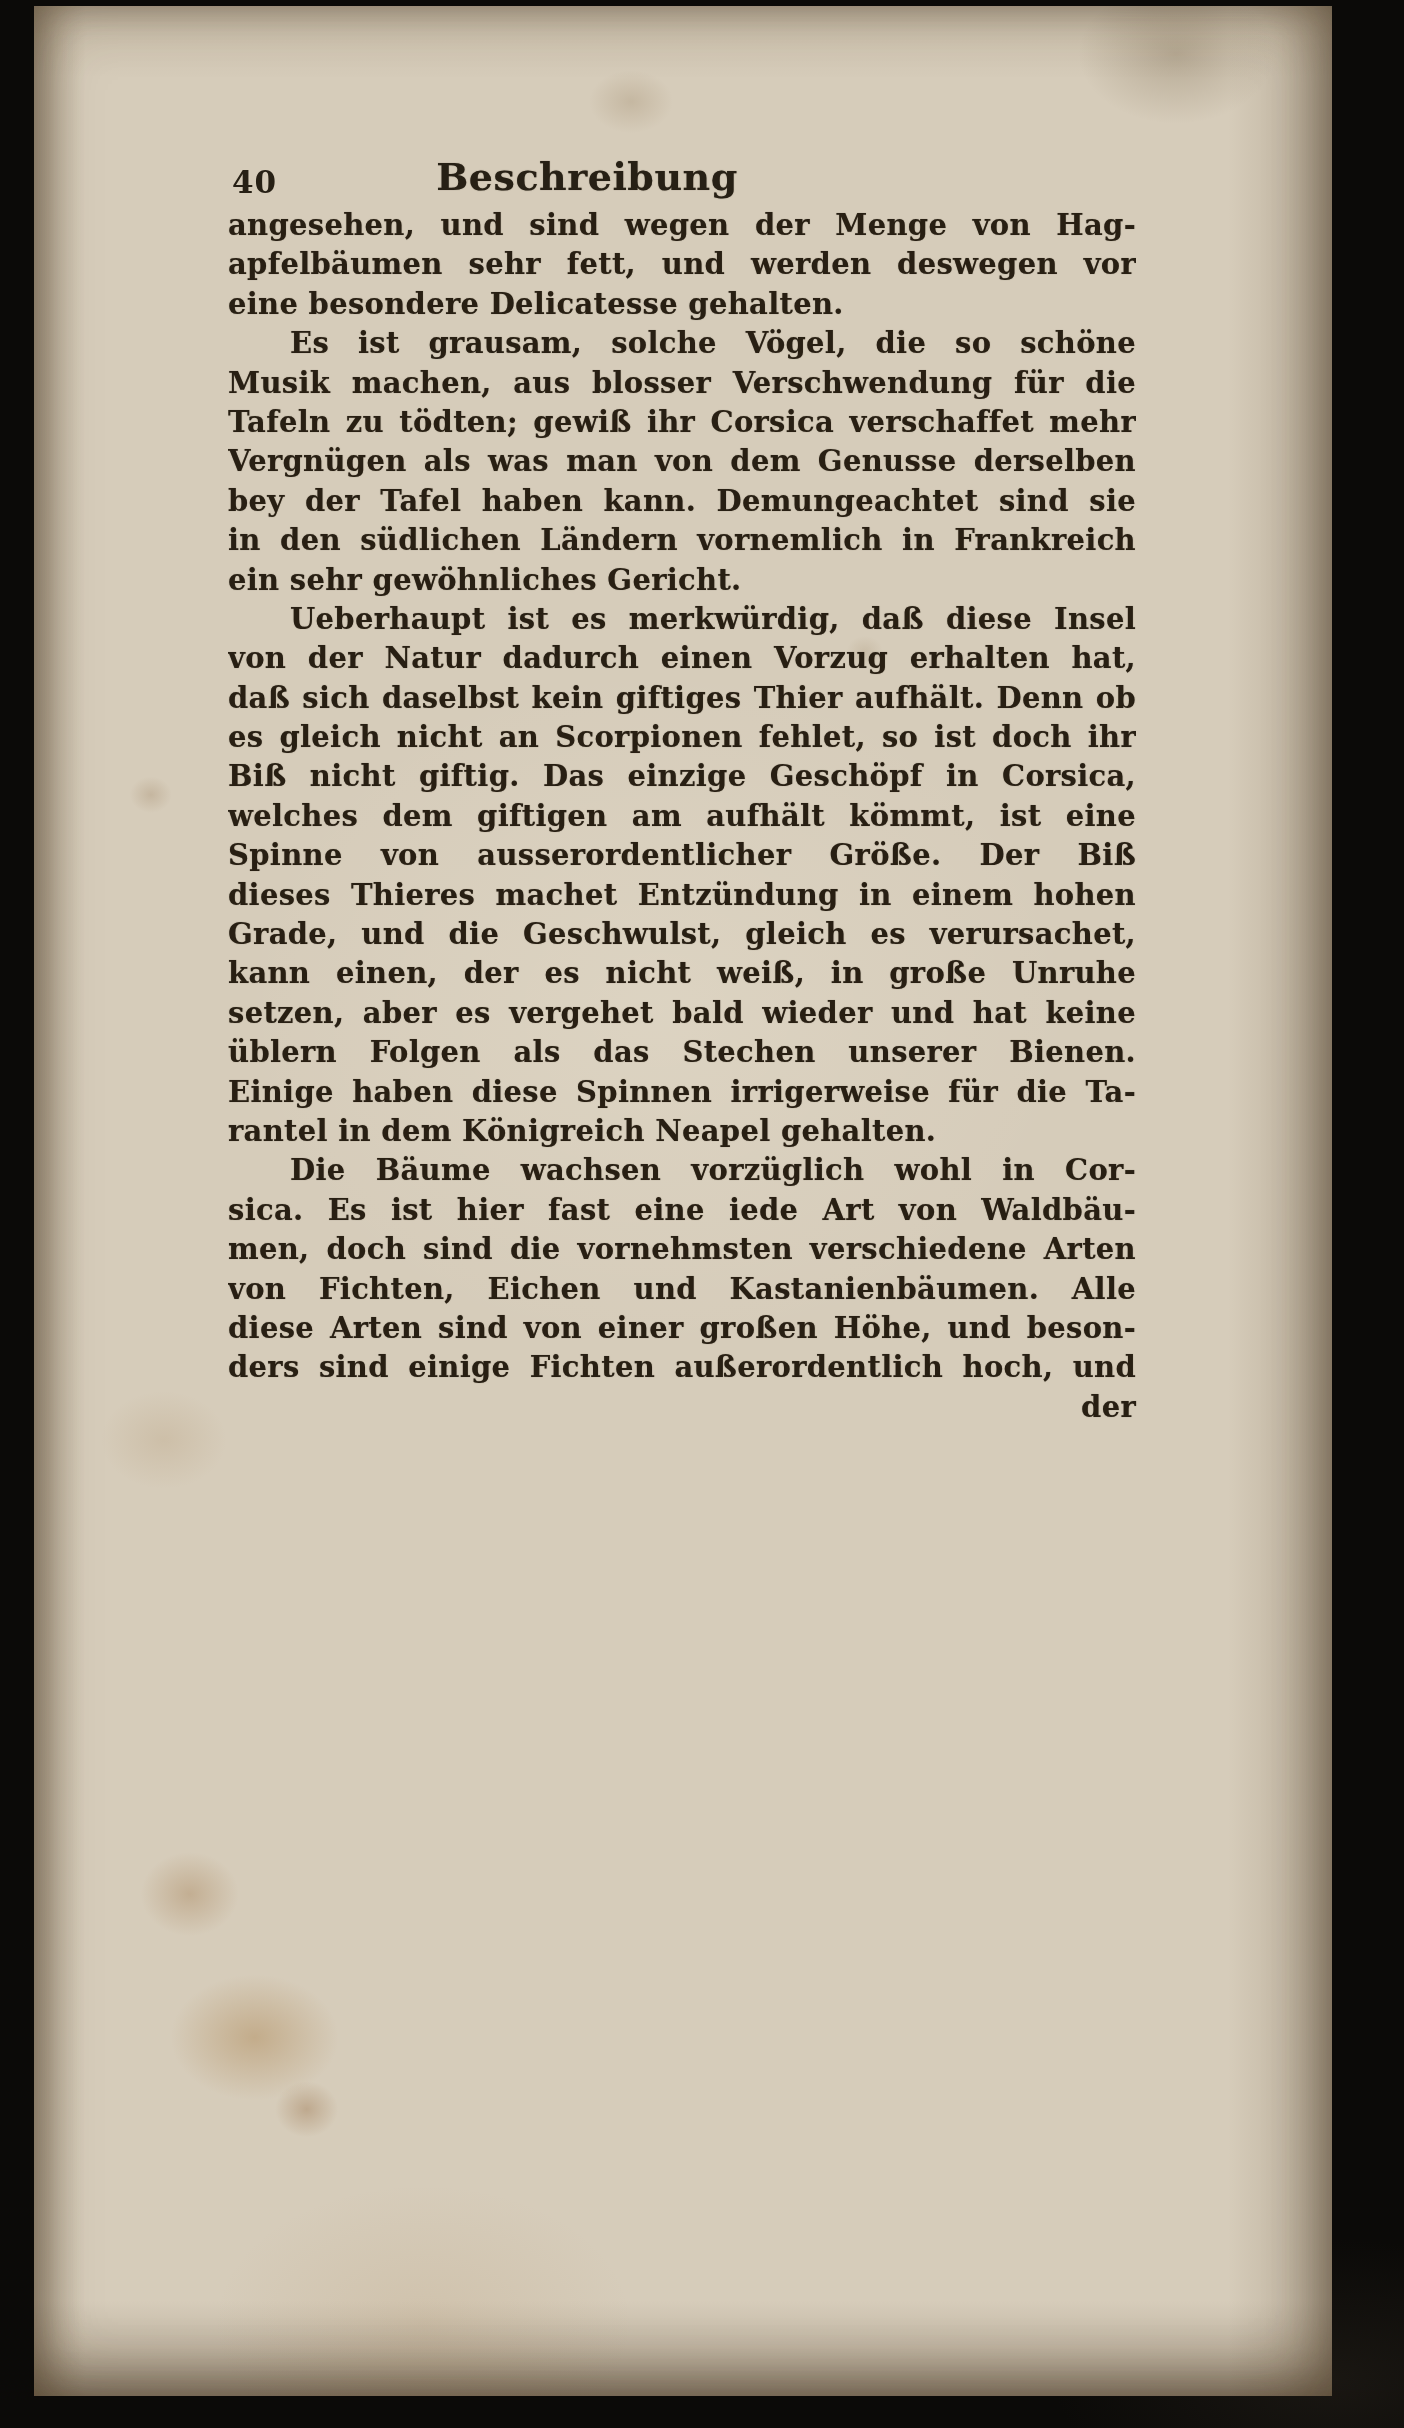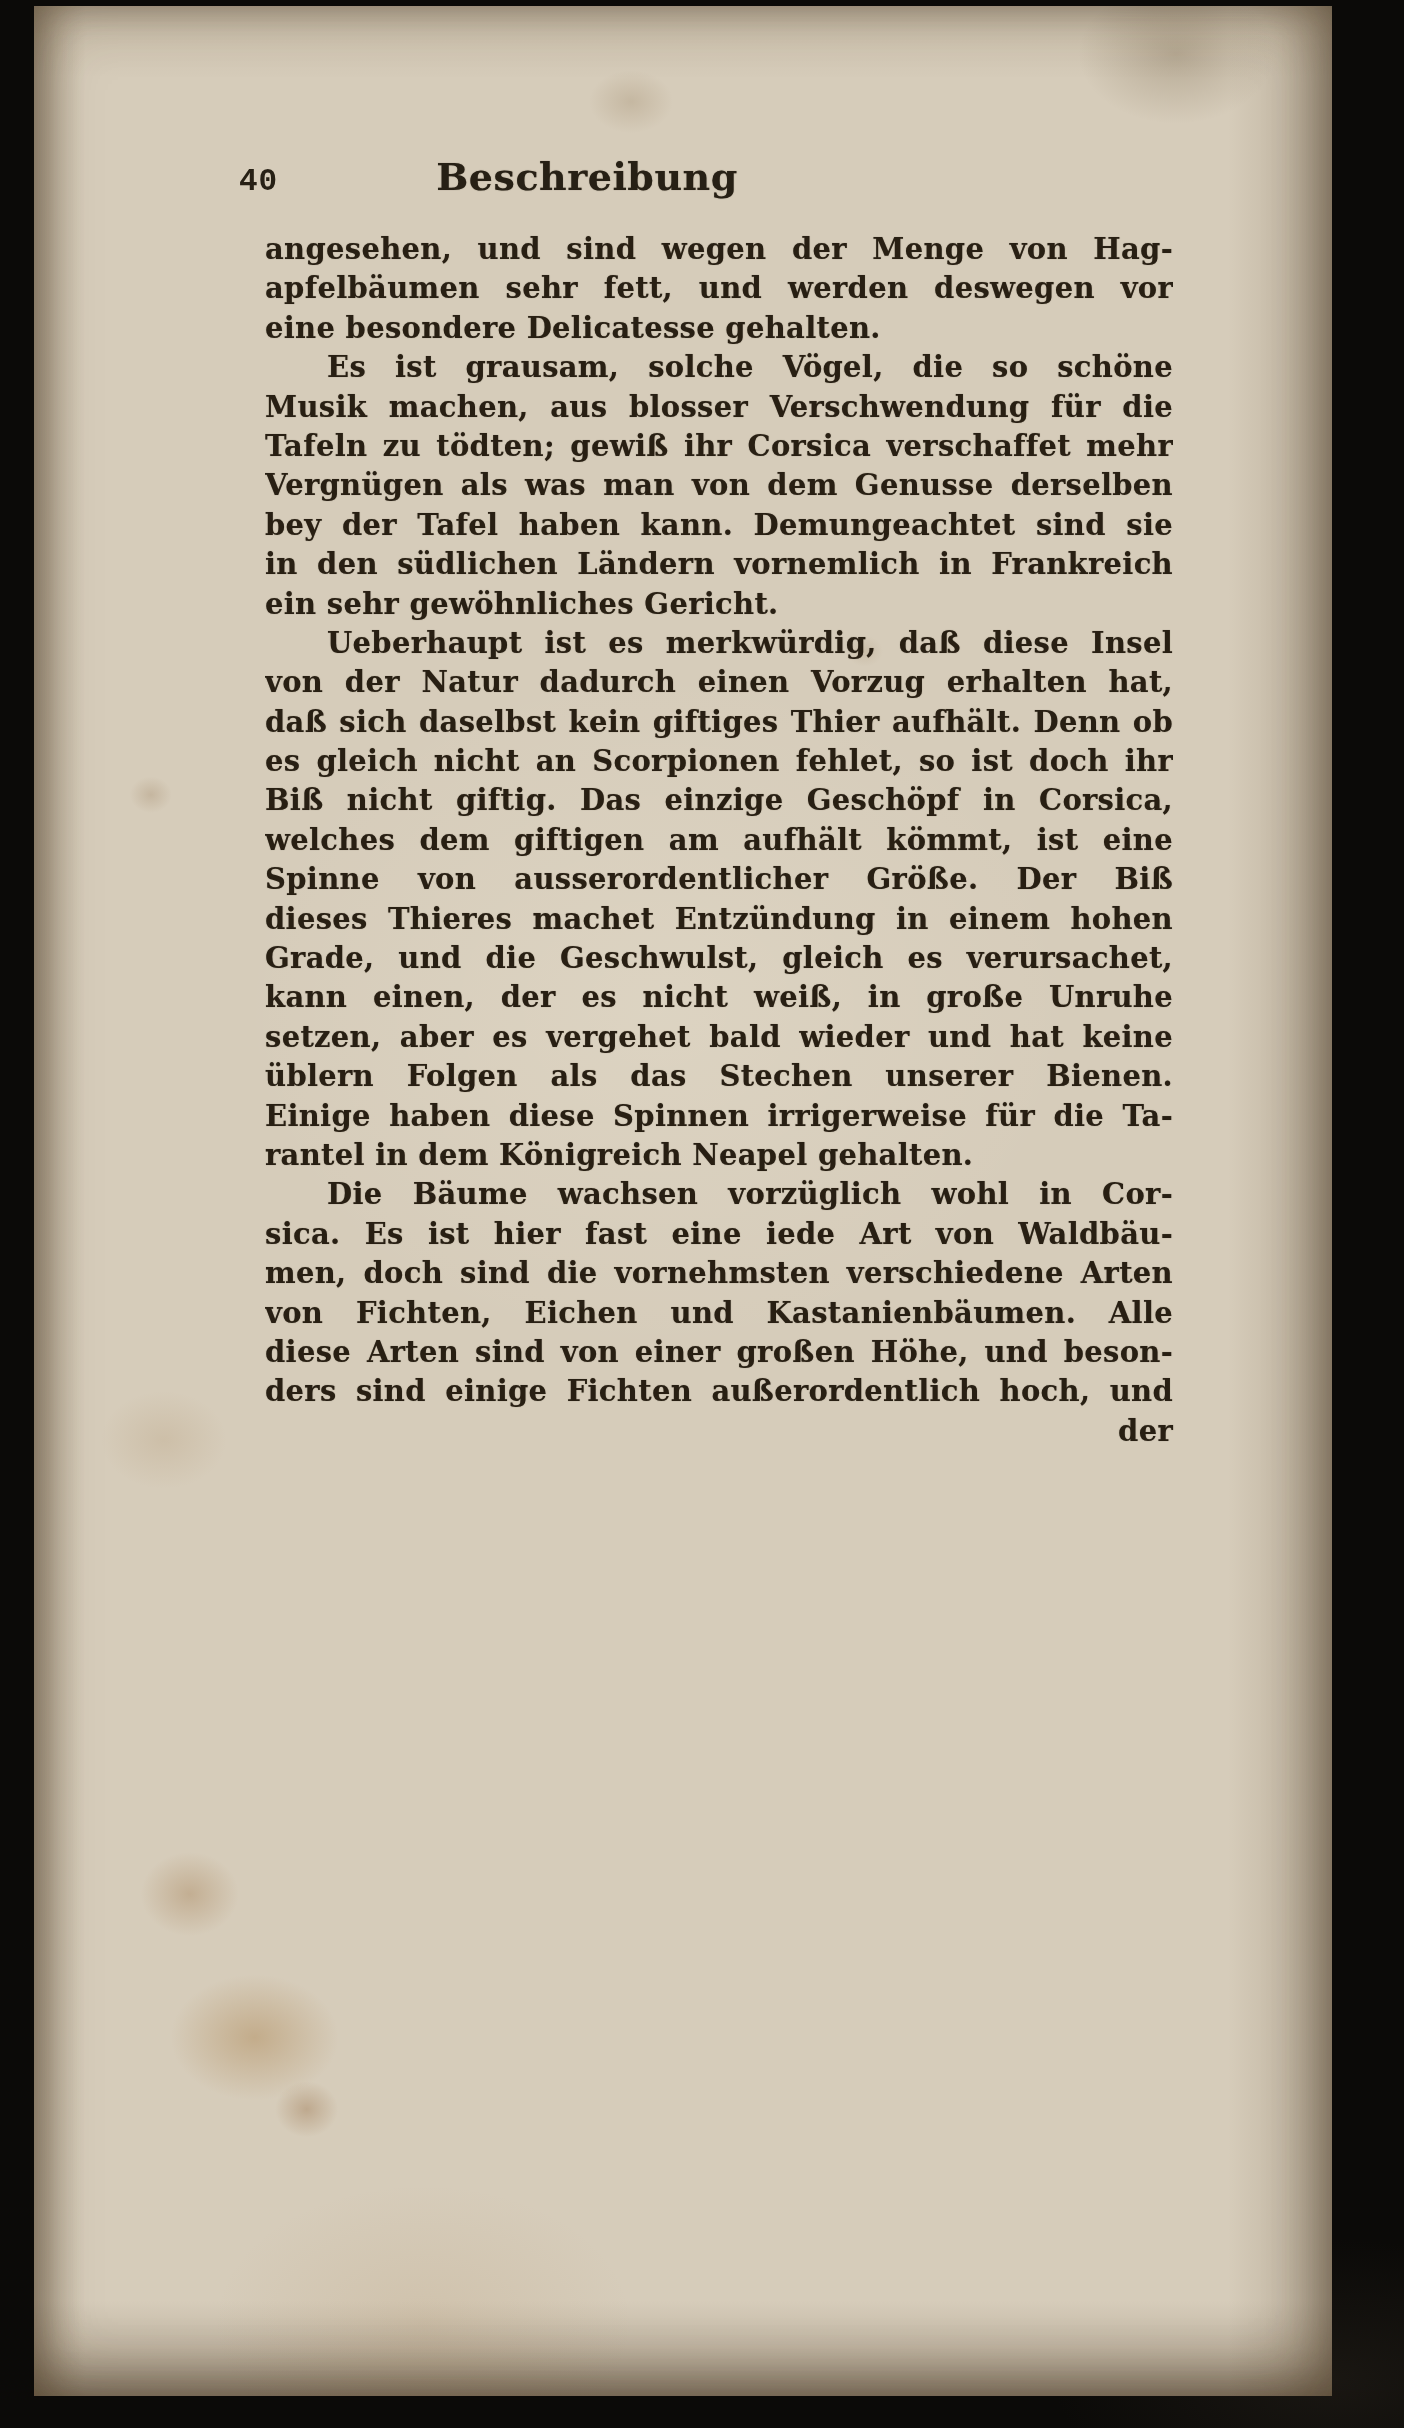--- a/index.html
+++ b/index.html
@@ -51,44 +51,42 @@
   .header-row {
     position: absolute;
     left: 194px;
     top: 148px;
     width: 908px;
     height: 52px;
     color: #272015;
   }
   .page-number {
     position: absolute;
-    left: 11px;
+    left: 4px;
     top: 10px;
     font-size: 31px;
     font-weight: bold;
     letter-spacing: 1px;
-    font-family: Liberation Mono, monospace;
   }
   .running-head {
     width: 100%;
     text-align: center;
     transform: translateX(-95px);
     font-size: 38px;
     font-weight: bold;
     letter-spacing: 0.5px;
     text-shadow: 0 0 1px rgba(45,35,22,0.5);
   }
 
   .body-block {
     position: absolute;
     left: 194px;
-    top: 224px;
+    top: 200px;
     width: 908px;
     color: #281f13;
-    margin-left: 37px;
   }
   .line {
     font-size: 29px;
     font-weight: bold;
     line-height: 39.4px;
     height: 39.4px;
     overflow: hidden;
     text-align: justify;
     text-align-last: justify;
     letter-spacing: 0.3px;

